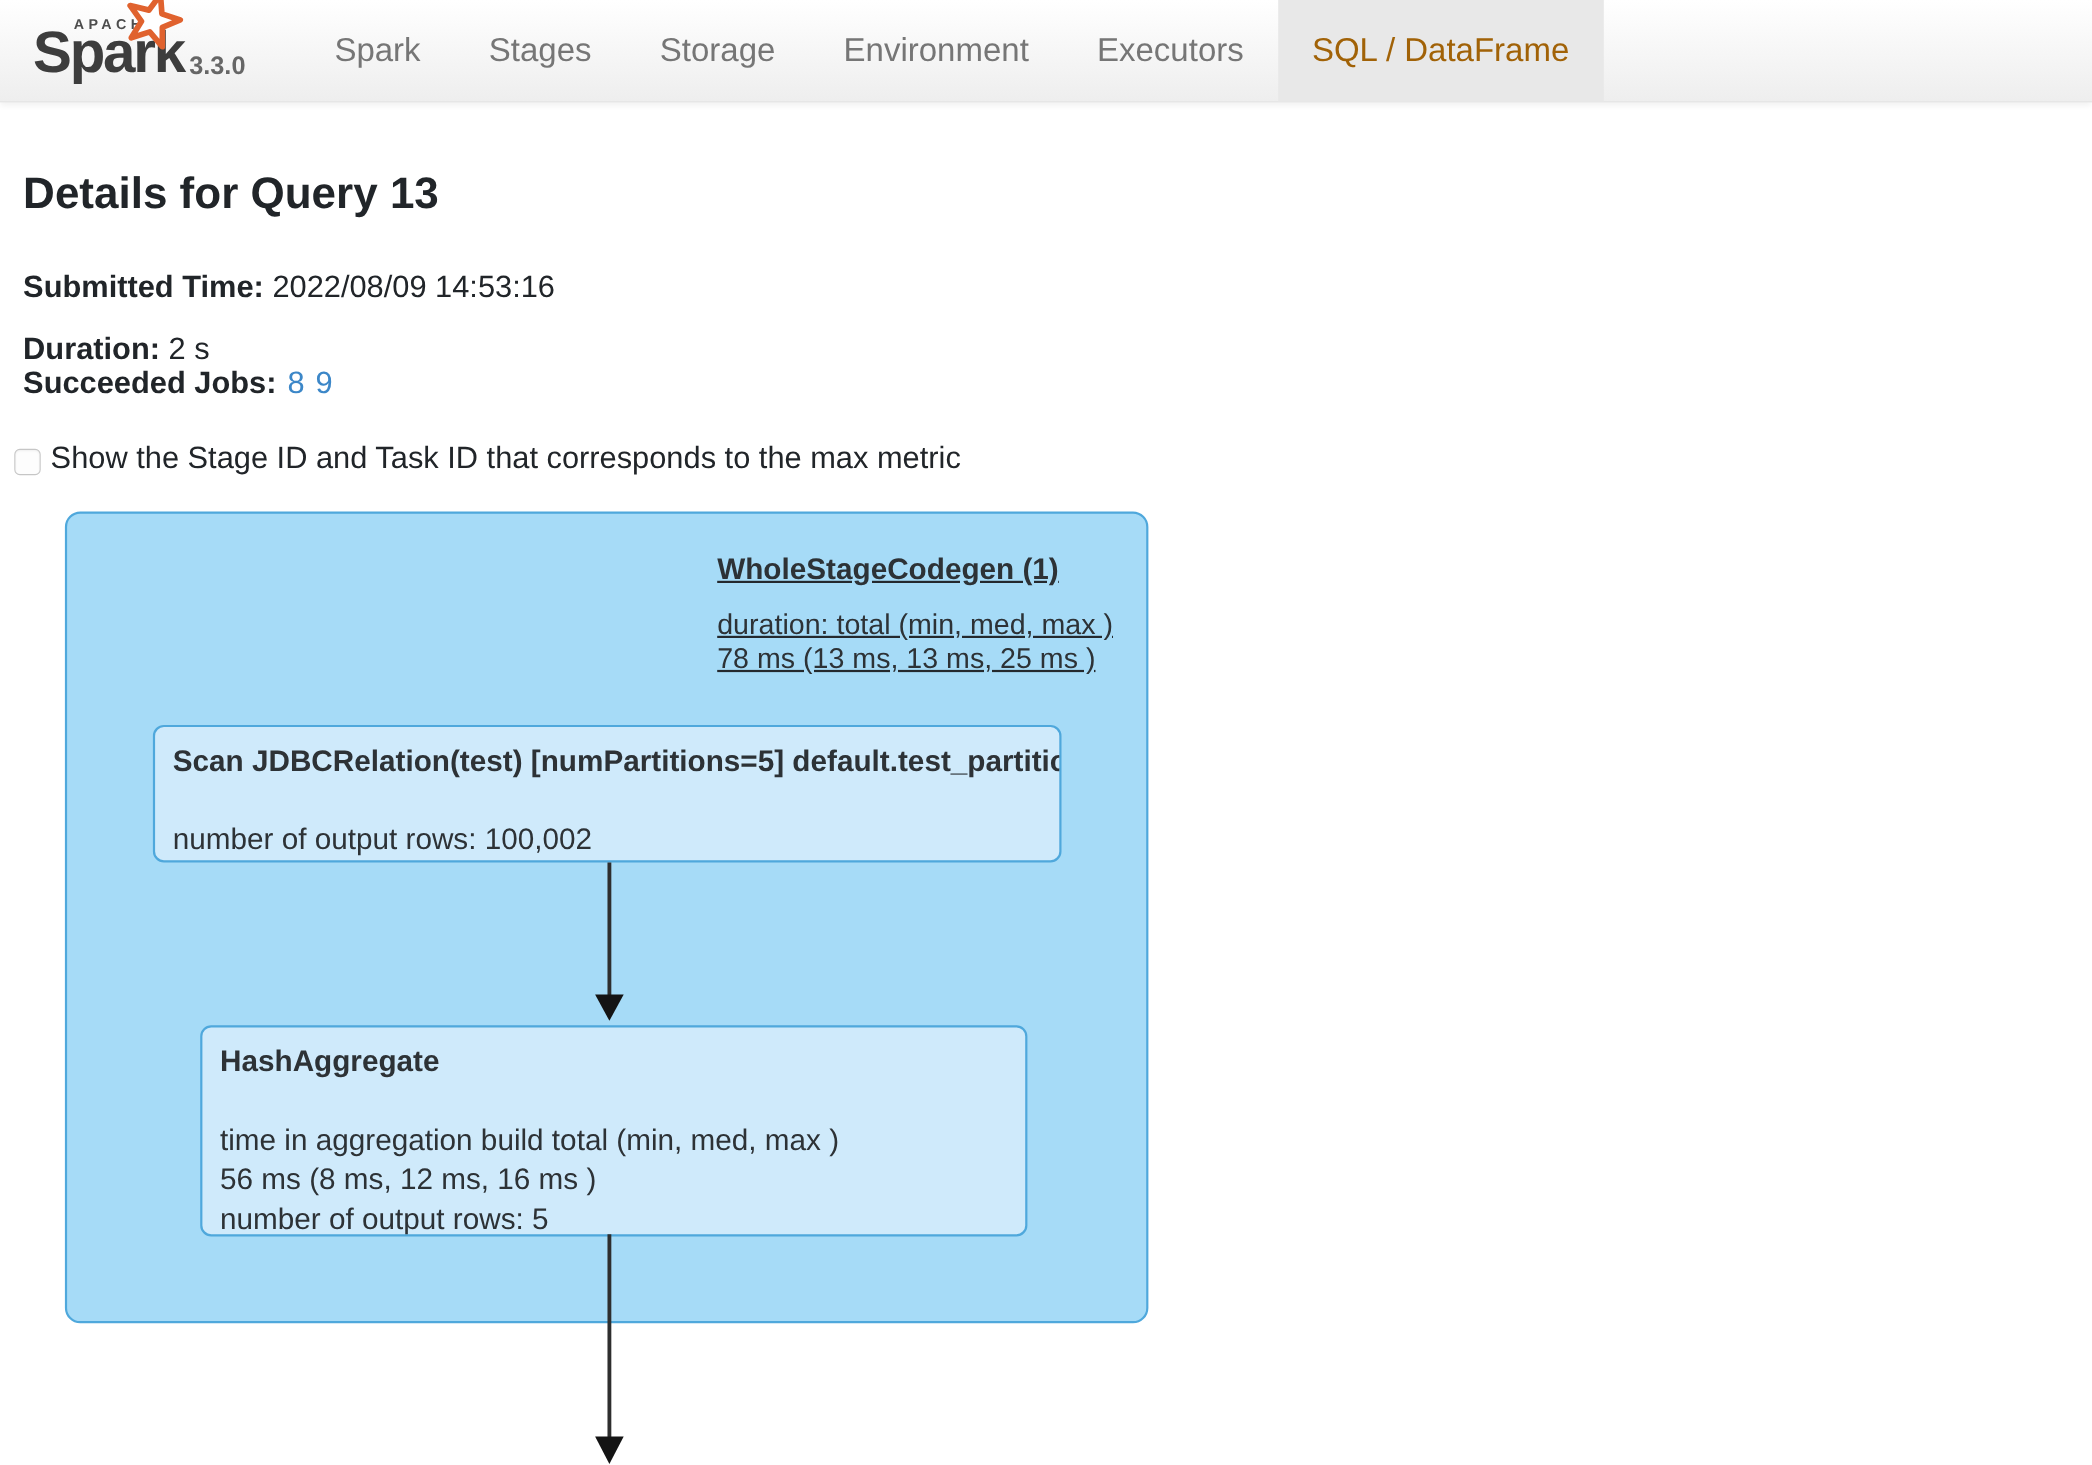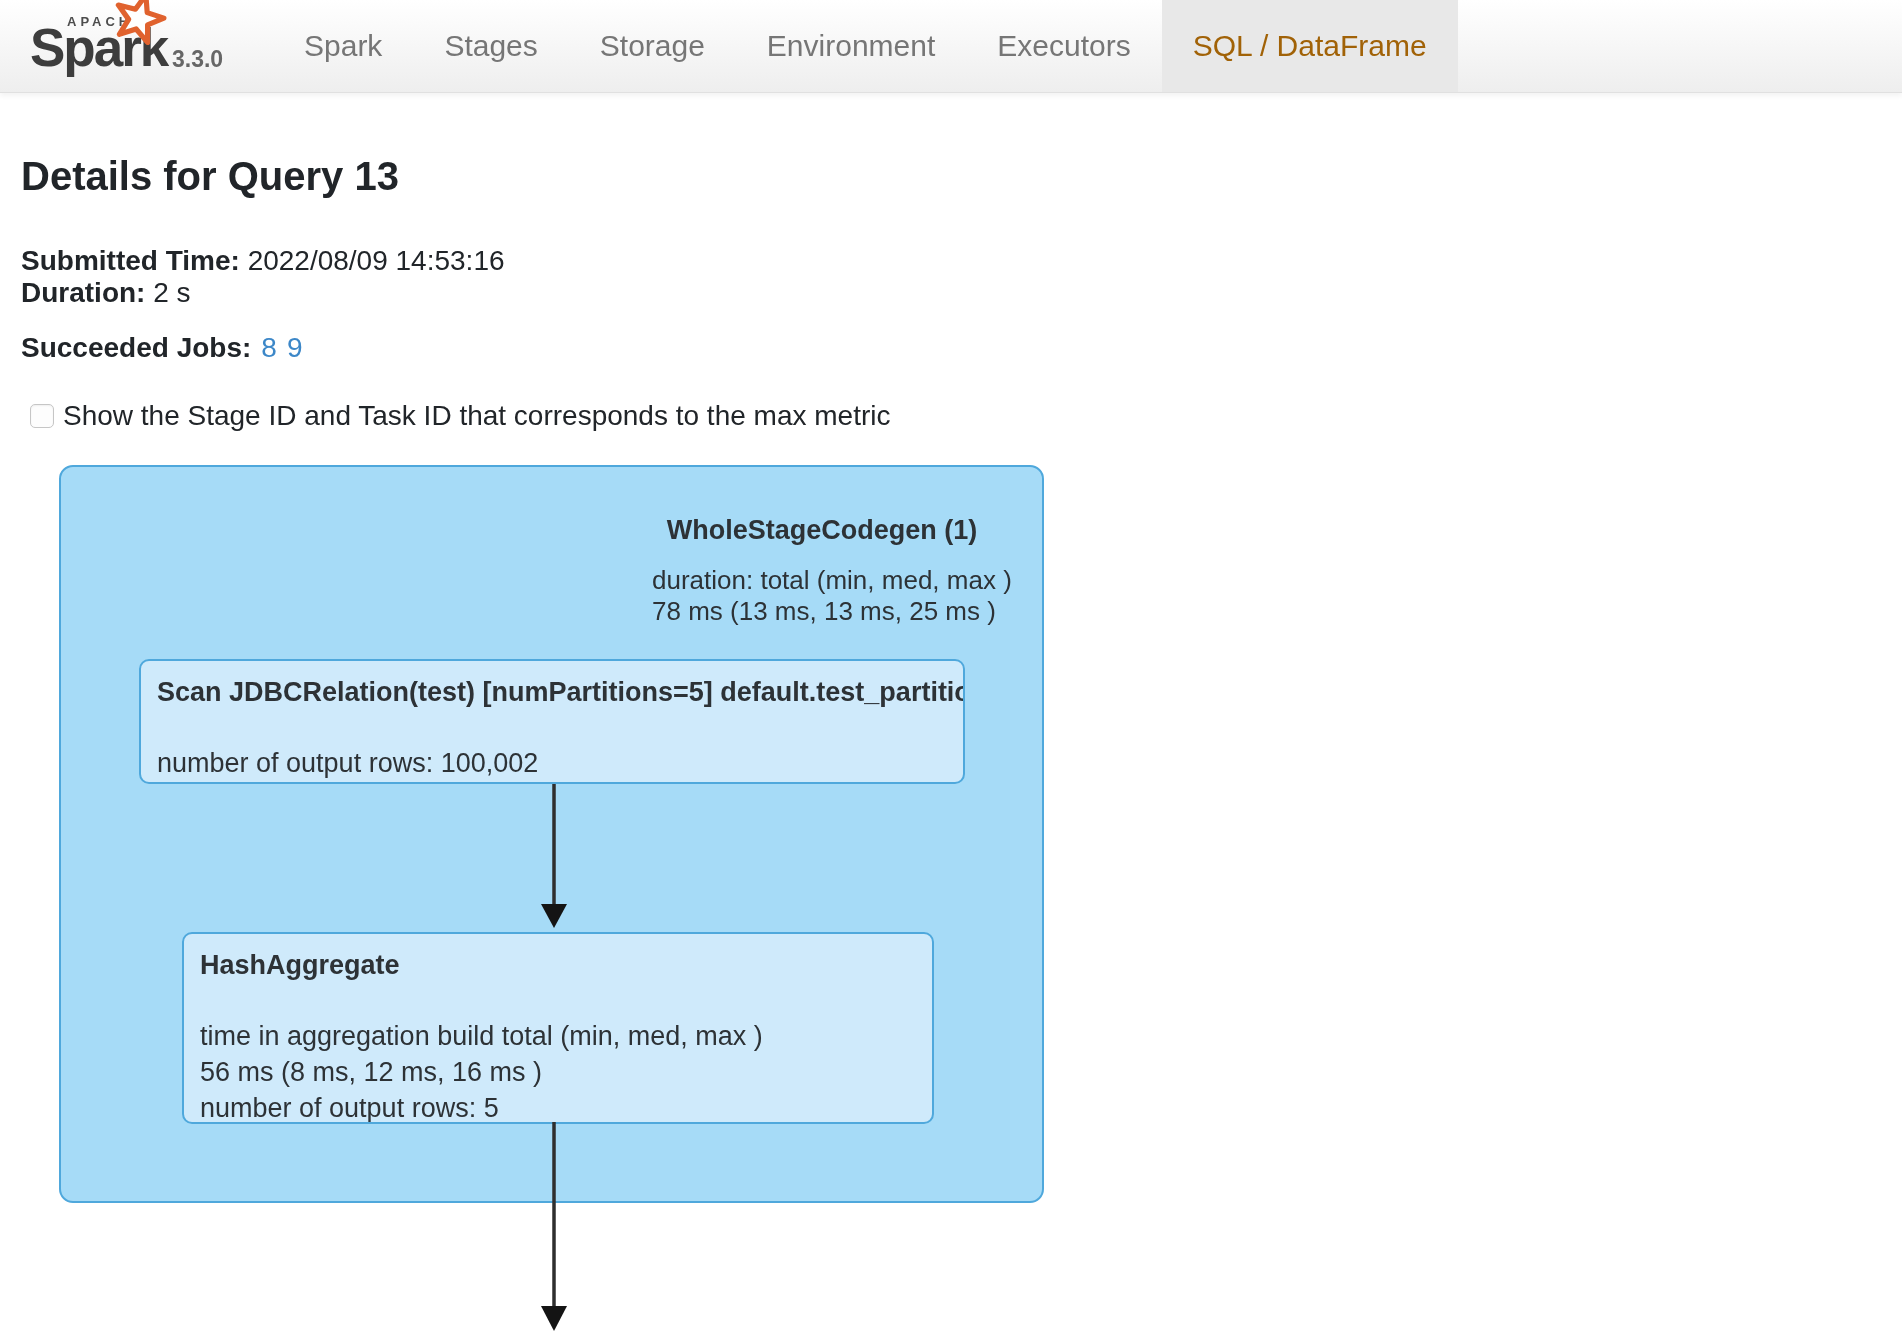--- a/index.html
+++ b/index.html
@@ -96,34 +96,34 @@
   }
   .meta-line {
     position: absolute;
     left: 21px;
     font-size: 28px;
     line-height: 34px;
     color: #212529;
   }
   .meta-line b { font-weight: bold; }
   .meta-line.l1 { top: 244px; }
-  .meta-line.l2 { top: 276px; }
+  .meta-line.l2 { top: 300px; }
   .meta-line.l3 { top: 331px; }
   .job-link {
     color: #3c87c8;
     text-decoration: none;
     cursor: pointer;
     margin-left: 10px;
   }
 
   .checkbox-row {
     position: absolute;
-    left: 30px; top: 400px;
-    display: flex;
-    align-items: center;
+    left: 13px; top: 400px;
+    display: flex;
+    align-items: flex-end;
   }
   .checkbox-row input[type="checkbox"] {
     appearance: none;
     -webkit-appearance: none;
     width: 24px; height: 24px;
     border: 1px solid #c6c6c6;
     border-radius: 5px;
     background: #fdfdfd;
     box-shadow: inset 0 1px 2px rgba(0,0,0,0.06);
     margin: 0 9px 0 0;
@@ -139,23 +139,24 @@
   .cluster {
     position: absolute;
     left: 59px; top: 465px;
     width: 985px; height: 738px;
     background: var(--cluster-fill, #A6DBF7);
     border: 2px solid var(--cluster-stroke, #4FA8DC);
     border-radius: 14px;
   }
   .cluster-label {
     position: absolute;
-    top: 48px; right: 50px;
+    top: 35px; right: 50px;
     width: 340px;
-    text-align: center;
+    text-align: left;
+    text-decoration: underline;
   }
   .cluster-title {
     font-size: 27px;
     font-weight: bold;
     color: #2d3236;
     line-height: 30px;
     margin-bottom: 20px;
   }
   .cluster-metrics {
     font-size: 26px;

